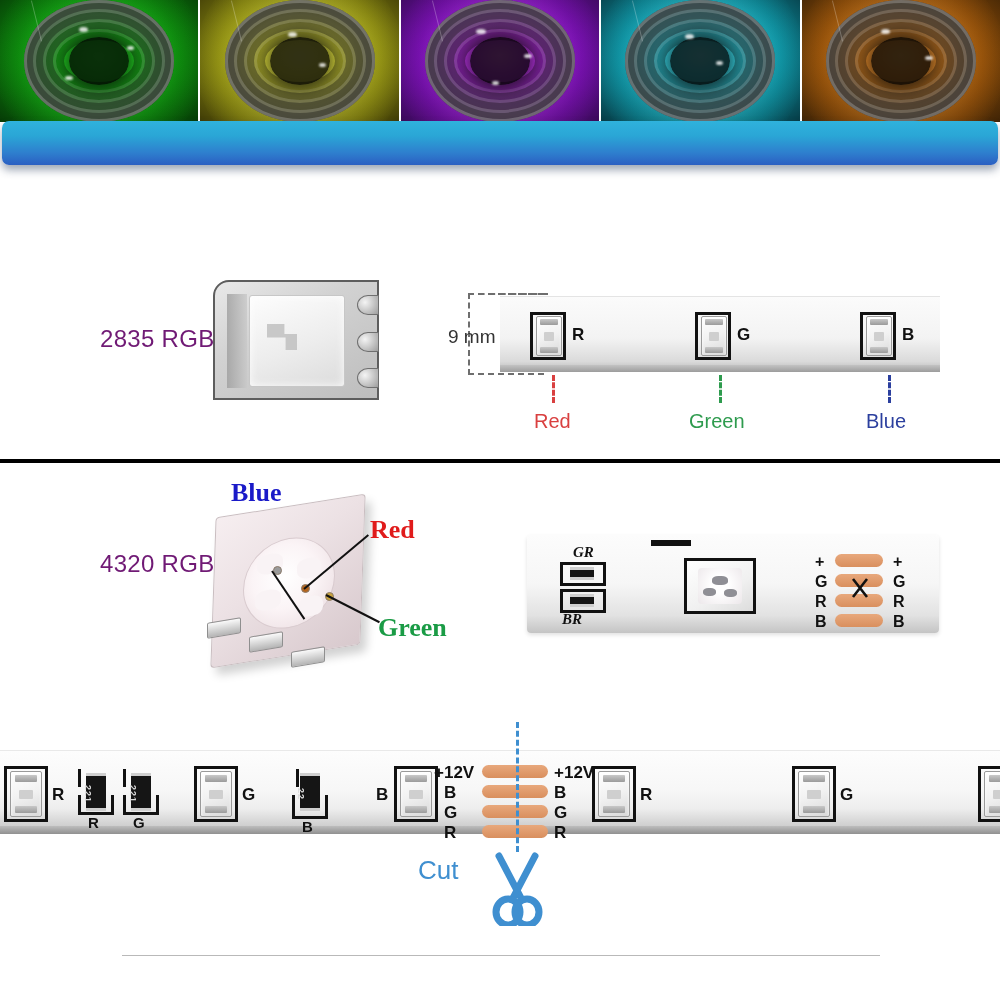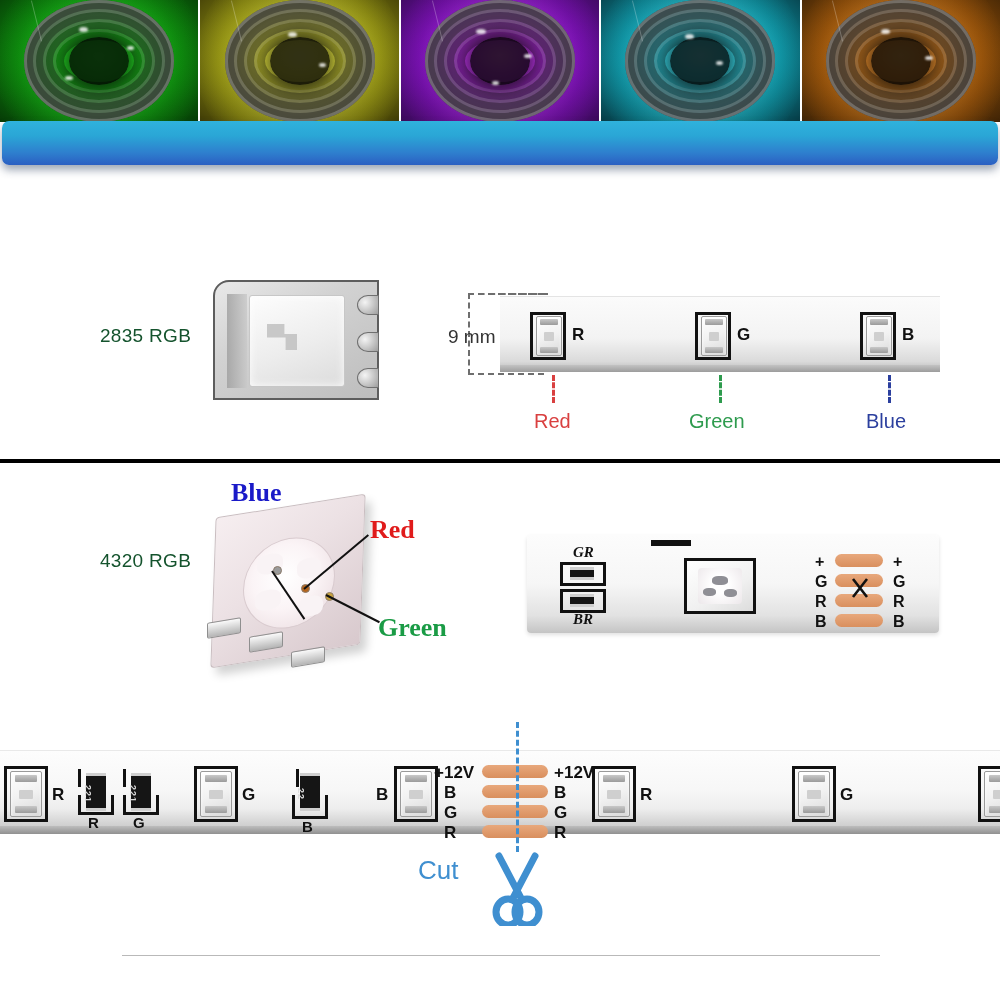--- a/index.html
+++ b/index.html
@@ -70,21 +70,21 @@
   
   .divider-thick {
     position:absolute; left:0; width:1000px; height:4px; background:#000000;
   }
   .divider-thin {
     position:absolute; height:1px; background:#b9b9b9;
   }
 
   
   .spec-label {
-    position:absolute; font-size:19px; color:#14532d; letter-spacing:.3px;
+    position:absolute; font-size:24px; color:#701a75; letter-spacing:.3px;
     white-space:nowrap;
   }
   .mm-label {
     position:absolute; font-size:19px; color:#333; white-space:nowrap;
   }
 
   
   .chip2835 {
     position:absolute; left:213px; top:280px; width:166px; height:120px;
     background:linear-gradient(150deg,#e9e9e9 0%,#d2d2d2 38%,#bdbdbd 100%);
@@ -423,21 +423,21 @@
   <div class="bold-serif-label" style="left:378px; top:613px; color:#1A9B45;">Green</div>
 
   <div class="strip5050">
     <div class="notch"></div>
 
     <div class="res-letter" style="left:46px; top:9px;">GR</div>
     <div class="led-box" style="left:33px; top:27px; width:46px; height:24px;"></div>
     <div class="tiny-res" style="left:43px; top:32px; width:24px; height:13px;"></div>
     <div class="led-box" style="left:33px; top:54px; width:46px; height:24px;"></div>
     <div class="tiny-res" style="left:43px; top:59px; width:24px; height:13px;"></div>
-    <div class="res-letter" style="left:46px; top:76px;">BR</div>
+    <div class="res-letter" style="left:35px; top:76px;">BR</div>
 
     <div class="chip5050-sm" style="left:157px; top:23px; width:72px; height:56px;">
       <div class="inner"></div>
       <div class="blob" style="left:38%;top:30%;width:24%;height:18%;"></div>
       <div class="blob" style="left:24%;top:54%;width:20%;height:16%;"></div>
       <div class="blob" style="left:56%;top:56%;width:20%;height:16%;"></div>
     </div>
 
     <div class="pad-letter" style="left:288px; top:18px;">+</div>
     <div class="pad-letter" style="left:288px; top:38px;">G</div>

